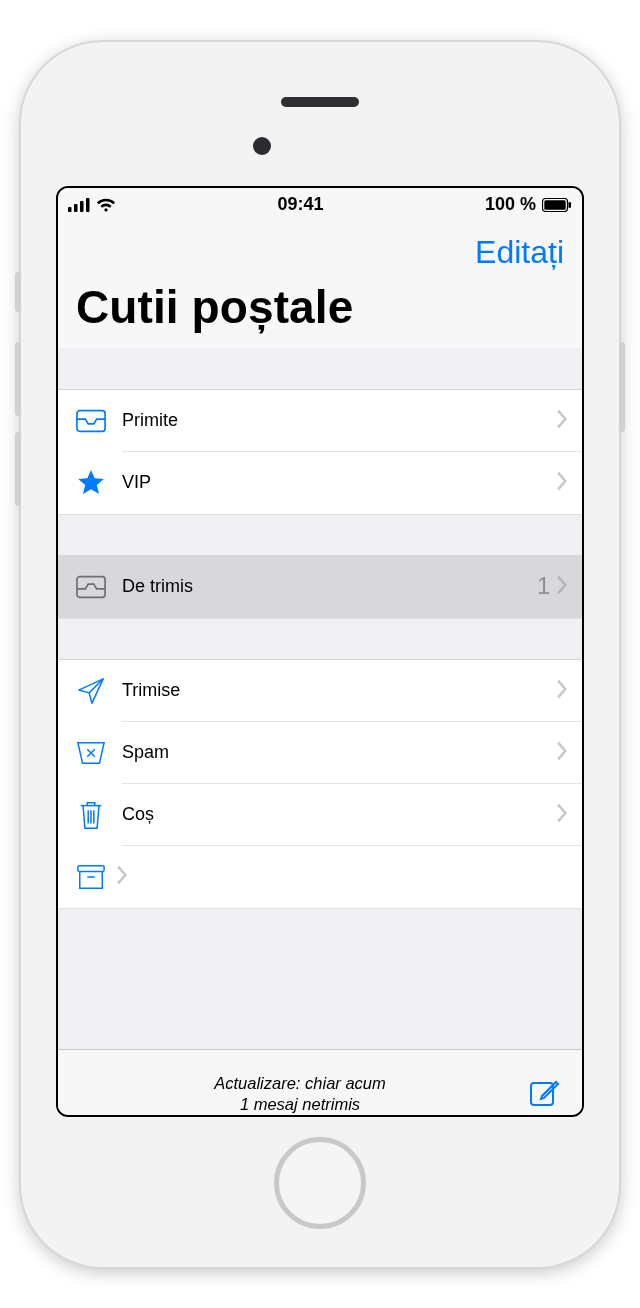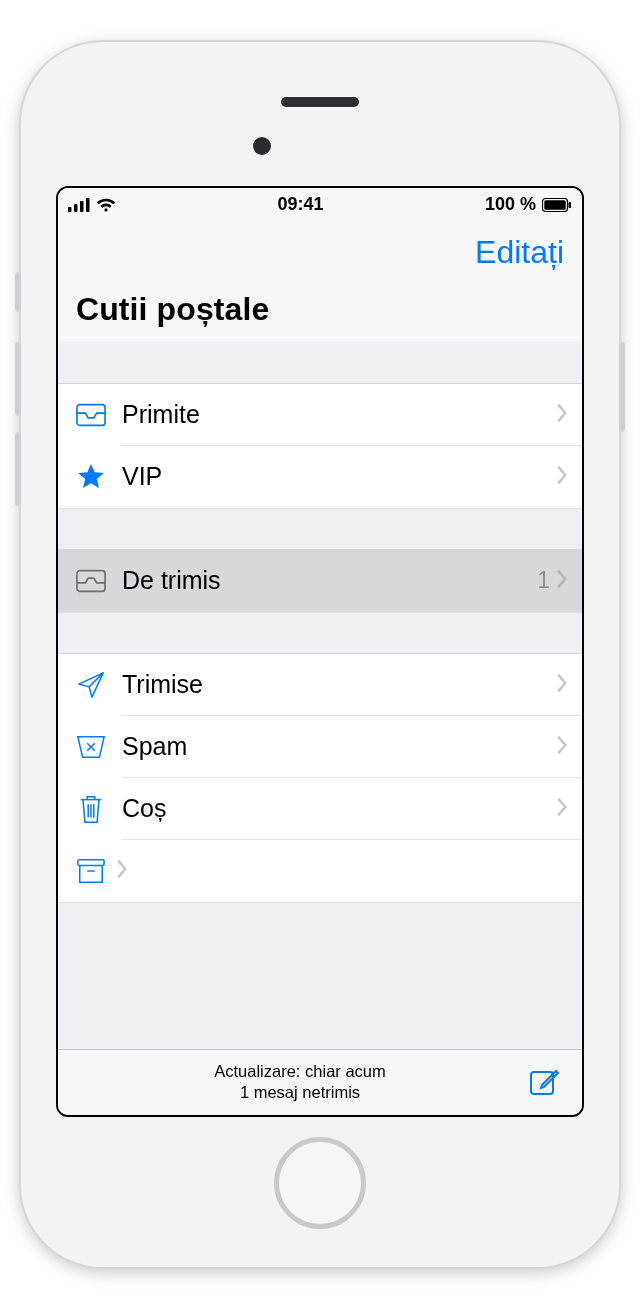--- a/index.html
+++ b/index.html
@@ -64,47 +64,48 @@
   .statusbar svg { display:block; }
   .nav {
     background: #f7f7f8;
     padding: 8px 18px 14px 18px;
   }
   .nav-top { display:flex; justify-content:flex-end; }
   .edit {
     color:#007aff; font-size:32px; border:none; background:none; padding:4px 0;
   }
   .title {
-    font-size: 32px; font-weight: 700; letter-spacing: 0.1px; margin-top: 16px; color:#000;
+    font-size: 46px; font-weight: 700; letter-spacing: 0.1px; margin-top: 5px; color:#000;
   }
   .list { flex:1; overflow:auto; }
   .group-gap { height: 42px; background:#efeff4; border-top:1px solid #e0e0e3; border-bottom:1px solid #d6d6d9;}
   .group-gap.first { border-top:none; }
   .row {
     display:flex; align-items:center;
     height: 62px;
     background:#fff;
     padding: 0 14px 0 18px;
     position: relative;
   }
   .row.selected { background:#d7d7dc; }
   .row .icon { width: 40px; display:flex; justify-content:flex-start; }
   .row .icon svg { width:30px; height:30px; }
-  .row .label { flex:1; font-size:25px; color:#000; padding-left:6px; font-weight:400;}
+  .row .label { flex:1; font-size:18px; color:#000; padding-left:6px; font-weight:400;}
   .row .badge { font-size:23px; color:#8e8e93; margin-right:6px; }
   .row .chevron svg { width:12px; height:20px; }
   .row .sep {
     position:absolute; bottom:0; left:64px; right:0; height:1px; background:#e3e3e6;
   }
   .toolbar {
     height: 66px;
     border-top:1px solid #c9c9cc;
     background:#f7f7f8;
-    display:flex; align-items:center; position:relative;
+    display:flex; align-items:flex-end; position:relative;
     padding: 0 18px;
+    font-style: italic;
   }
   .toolbar .center {
     flex:1; text-align:center; font-size:16.5px; color:#000; line-height:1.25;
   }
   .compose {
     border:none; background:none; padding:4px;
   }
   .compose svg { width:32px; height:32px; }
   .st-blue { stroke:#007aff; }
 </style>

